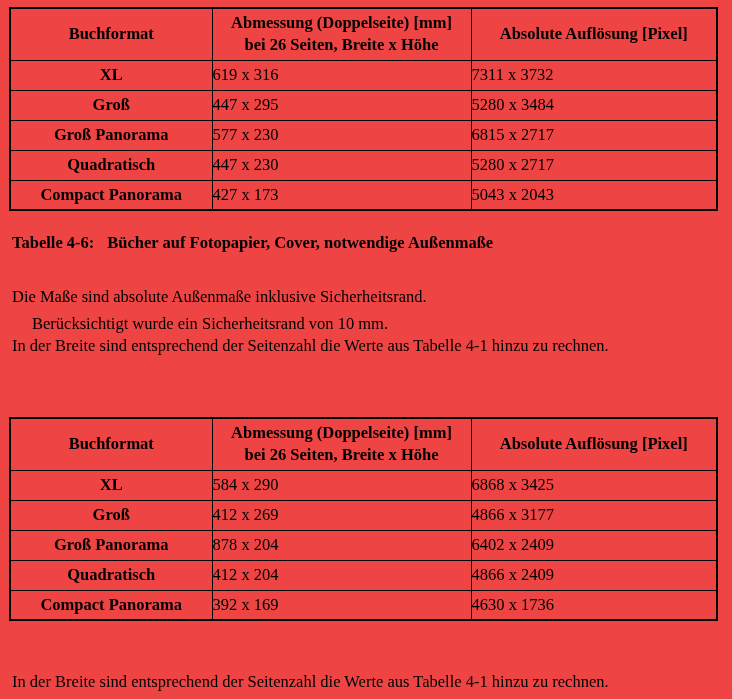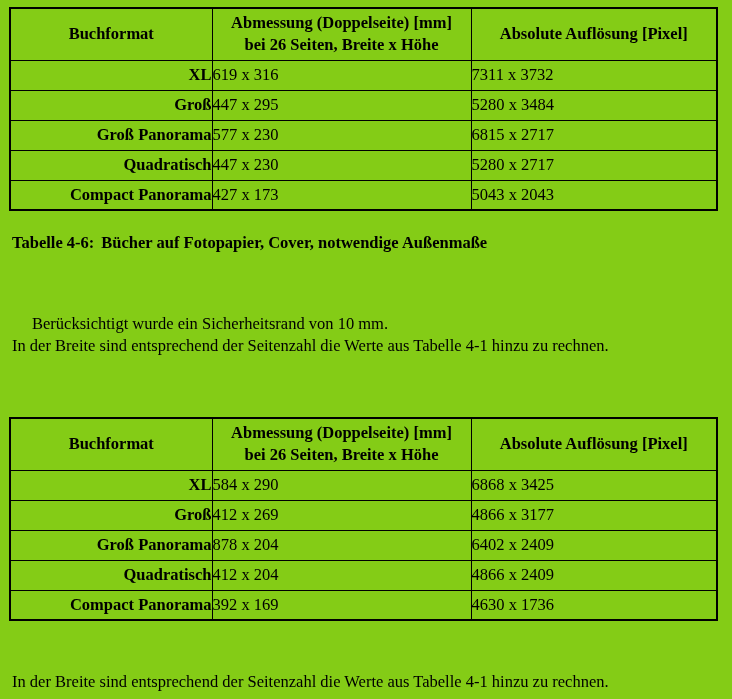--- a/index.html
+++ b/index.html
@@ -4,21 +4,21 @@
 <style>
   html, body {
     margin: 0;
     padding: 0;
     background: #ffffff;
   }
   .page {
     position: relative;
     width: 732px;
     height: 699px;
-    background: #84cc16;
+    background: #ef4444;
     color: #000000;
     font-family: "Liberation Serif", "DejaVu Serif", serif;
     overflow: hidden;
   }
   table.spec-table {
     position: absolute;
     left: 9px;
     width: 707px;
     border-collapse: collapse;
     table-layout: fixed;
@@ -36,35 +36,35 @@
   }
   table.spec-table thead tr { height: 52px; }
   table.spec-table tbody tr { height: 30px; }
   table.spec-table th {
     font-weight: bold;
     text-align: center;
     line-height: 22px;
   }
   td.cell-format {
     font-weight: bold;
-    text-align: right;
+    text-align: center;
     padding-left: 6px;
   }
   td.cell-value {
   }
   .table1 { top: 7px; }
   .table2 { top: 417px; }
   .caption {
     position: absolute;
     left: 12px;
     font-size: 16.5px;
     font-weight: bold;
     white-space: nowrap;
   }
-  .caption .cap-label { margin-right: 7px; }
+  .caption .cap-label { margin-right: 13px; }
   .caption1 { top: 233px; }
   .caption2 { top: 646px; }
   .note {
     position: absolute;
     left: 12px;
     font-size: 16.5px;
     white-space: nowrap;
   }
   .note1a { top: 287px; }
   .note1b { top: 314px; margin-left: 20px; }
@@ -118,20 +118,21 @@
         <td class="cell-value">427 x 173</td>
         <td class="cell-value">5043 x 2043</td>
       </tr>
     </tbody>
   </table>
 
   <div class="caption caption1">
     <span class="cap-label">Tabelle 4-6:</span><span class="cap-title">Bücher auf Fotopapier, Cover, notwendige Außenmaße</span>
   </div>
 
+  <div class="note note1a">Die Maße sind absolute Außenmaße inklusive Sicherheitsrand.</div>
   <div class="note note1b">Berücksichtigt wurde ein Sicherheitsrand von 10 mm.</div>
   <div class="note note1c">In der Breite sind entsprechend der Seitenzahl die Werte aus Tabelle 4-1 hinzu zu rechnen.</div>
 
   <table class="spec-table table2">
     <colgroup>
         <col class="c1">
         <col class="c2">
         <col class="c3">
       </colgroup>
     <thead>

